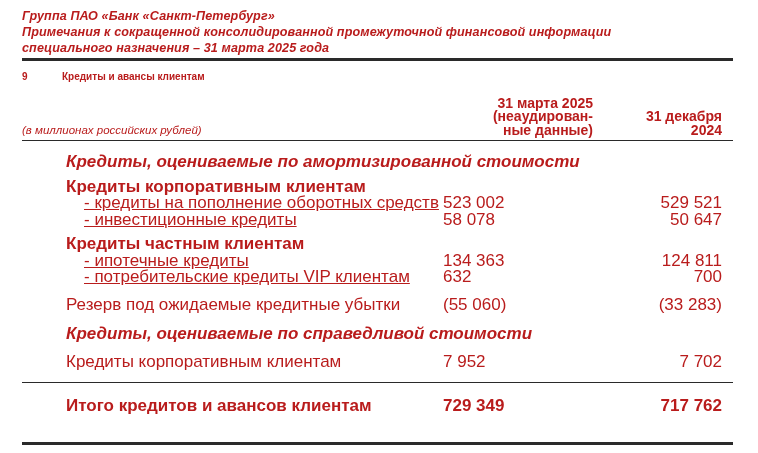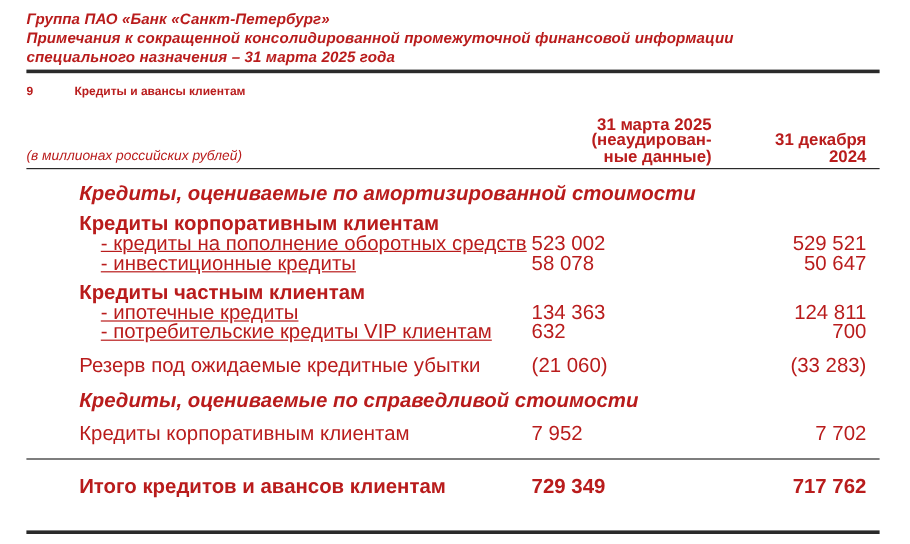--- a/index.html
+++ b/index.html
@@ -182,21 +182,21 @@
       <span class="v2">124 811</span>
     </div>
     <div class="row">
       <span class="lbl indent">- потребительские кредиты VIP клиентам</span>
       <span class="v1">632</span>
       <span class="v2">700</span>
     </div>
 
     <div class="row mt-block">
       <span class="lbl">Резерв под ожидаемые кредитные убытки</span>
-      <span class="v1">(21 060)</span>
+      <span class="v1">(55 060)</span>
       <span class="v2">(33 283)</span>
     </div>
 
     <div class="row section-italic mt-section">
       <span class="lbl">Кредиты, оцениваемые по справедливой стоимости</span>
     </div>
 
     <div class="row mt-block">
       <span class="lbl">Кредиты корпоративным клиентам</span>
       <span class="v1">7 952</span>

